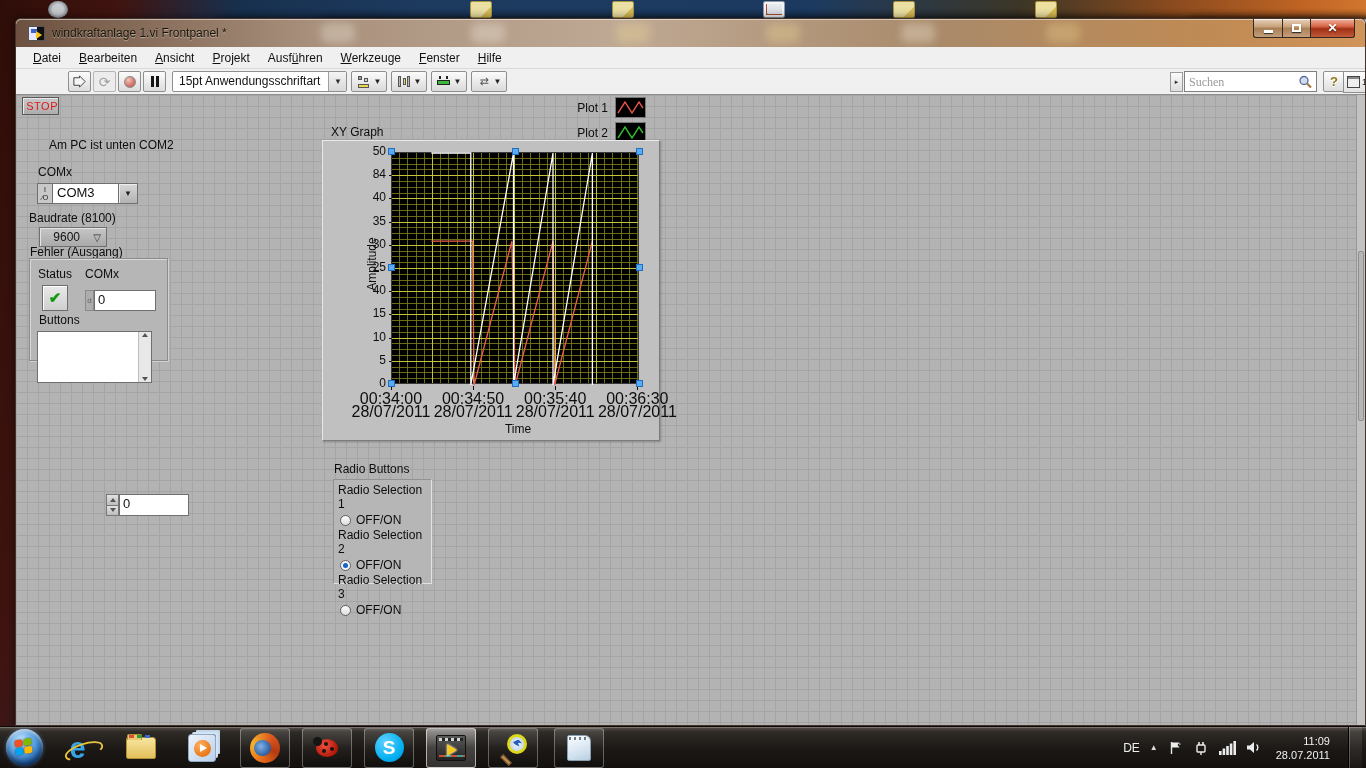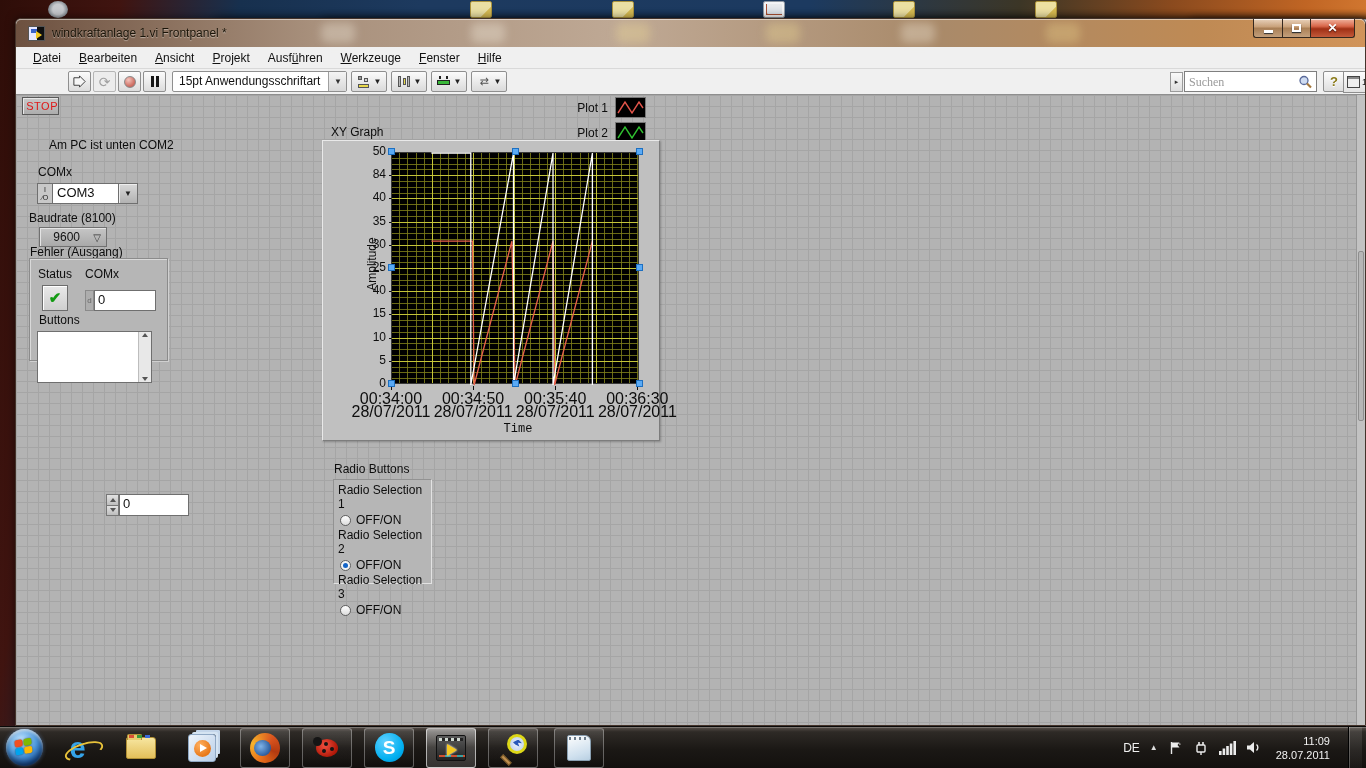--- a/index.html
+++ b/index.html
@@ -145,21 +145,21 @@
       repeating-linear-gradient(to right,transparent 0 7.2px,rgba(125,125,25,.85) 7.2px 8.2px),
       repeating-linear-gradient(to bottom,transparent 0 4.8px,rgba(125,125,25,.85) 4.8px 5.8px); }
   .plot svg { position:absolute; inset:0; overflow:visible; }
   .y-ticks { position:absolute; left:0; top:0; width:63px; height:255px; }
   .y-tick { position:absolute; right:0; width:63px; text-align:right; font-size:12px; color:#0d0d0d; }
   .y-tick::after { content:""; position:absolute; right:-8px; top:8px; width:5px; height:1px; background:#0d0d0d; }
   .x-tick { position:absolute; width:90px; text-align:center; font-size:16px; color:#0d0d0d; line-height:13px; }
   .x-dash { position:absolute; width:1px; height:4px; background:#0d0d0d; top:245px; }
   .ylabel { position:absolute; left:14px; top:116px; transform:rotate(-90deg); transform-origin:center;
     font-size:12px; color:#0d0d0d; width:70px; text-align:center; }
-  .xlabel { position:absolute; left:160px; top:281px; width:70px; text-align:center; font-size:12px; color:#0d0d0d;font-family:Liberation Mono, monospace; }
+  .xlabel { position:absolute; left:160px; top:281px; width:70px; text-align:center; font-size:12px; color:#0d0d0d; }
   .handle { position:absolute; width:7px; height:7px; background:#5aaaf5; border:1px solid #1d6fc0; }
 
   
   .radio-panel { left:317px; top:384px; width:99px; height:105px; background:#b6b6b6;
     border:1px solid; border-color:#929292 #e2e2e2 #e2e2e2 #929292; padding:2px 0 0 4px; }
   .r-label { font-size:12px; color:#0d0d0d; margin-top:1px; }
   .r-opt { display:flex; align-items:center; gap:5px; margin:2px 0 1px 2px; }
   .radio { width:11px; height:11px; border-radius:50%; background:linear-gradient(#fff,#dcdcdc);
     border:1px solid #5f5f5f; }
   .radio.sel { background:#f4f4f4; position:relative; }

